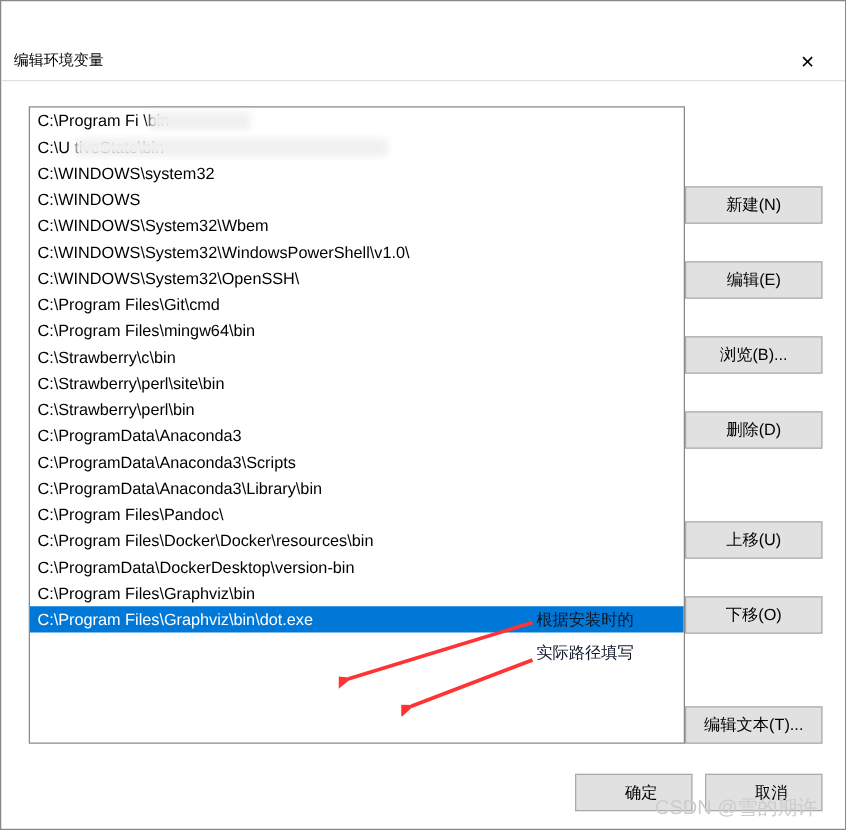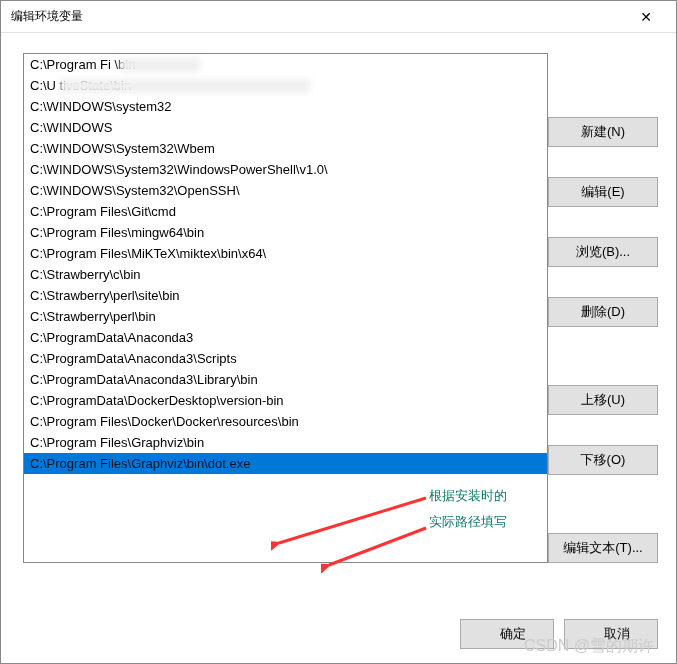--- a/index.html
+++ b/index.html
@@ -1,31 +1,31 @@
 <!DOCTYPE html>
 <html><head>
 <meta charset="utf-8">
 <style>
 * { box-sizing: border-box; margin: 0; padding: 0; font-family: "Microsoft YaHei", "Segoe UI", sans-serif; font-size: 13px; }
 body { background: #fff; width: 677px; height: 664px; border: 1px solid #888; position: relative; }
-.titlebar { height: 32px; display: flex; align-items: center; padding: 0 10px; border-bottom: 1px solid #e0e0e0; }
+.titlebar { height: 32px; display: flex; align-items: center; padding: 0 10px; border-bottom: 1px solid #e0e0e0; margin-top: 32px; }
 .titlebar .title { flex: 1; font-size: 12px; }
 .titlebar .close { width: 40px; text-align: center; cursor: pointer; font-size: 14px; }
 .content { display: flex; padding: 20px 18px 10px 22px; }
 .listbox { flex: 1; border: 1px solid #888; height: 510px; overflow: hidden; background: #fff; }
 .listbox .item { padding: 3px 6px; white-space: nowrap; overflow: hidden; font-size: 13px; cursor: default; position: relative; }
-.listbox .item.selected { background: #0078d7; color: #0f172a; }
+.listbox .item.selected { background: #0078d7; color: #ffffff; }
 .blur { position: absolute; background: #f0f0f0; filter: blur(3px); height: 14px; }
 .buttons { width: 110px; display: flex; flex-direction: column; gap: 8px; justify-content: flex-end; }
 .btn { height: 30px; border: 1px solid #aaa; background: #e1e1e1; cursor: pointer; font-size: 13px; }
 .spacer { height: 42px; }
 .footer { position: absolute; bottom: 14px; right: 18px; display: flex; gap: 10px; }
 .footer .btn { width: 94px; padding-left: 12px; }
 .watermark { position: absolute; bottom: 6px; right: 22px; font-size: 16px; color: #ccc; }
-.annotation { position: absolute; color: #0f766e; font-size: 20px; font-weight: 500; line-height: 26px; pointer-events: none; }
+.annotation { position: absolute; color: #0f172a; font-size: 20px; font-weight: 500; line-height: 26px; pointer-events: none; }
 .arrow { position: absolute; pointer-events: none; }
 </style>
 </head>
 <body>
 
 <div class="titlebar">
   <span class="title">编辑环境变量</span>
   <span class="close">✕</span>
 </div>
 
@@ -33,29 +33,29 @@
   <div class="listbox" id="listbox">
       <div class="item">C:\Program Fi             \bin<div class="blur" style="left: 96px; top: 4px; width: 80px;"></div></div>
       <div class="item">C:\U                                               tiveState\bin<div class="blur" style="left: 36px; top: 4px; width: 250px;"></div></div>
       <div class="item">C:\WINDOWS\system32</div>
       <div class="item">C:\WINDOWS</div>
       <div class="item">C:\WINDOWS\System32\Wbem</div>
       <div class="item">C:\WINDOWS\System32\WindowsPowerShell\v1.0\</div>
       <div class="item">C:\WINDOWS\System32\OpenSSH\</div>
       <div class="item">C:\Program Files\Git\cmd</div>
       <div class="item">C:\Program Files\mingw64\bin</div>
-      <div class="item">C:\Program Files\MiKTeX\miktex\bin\x64\</div>
       <div class="item">C:\Strawberry\c\bin</div>
       <div class="item">C:\Strawberry\perl\site\bin</div>
       <div class="item">C:\Strawberry\perl\bin</div>
       <div class="item">C:\ProgramData\Anaconda3</div>
       <div class="item">C:\ProgramData\Anaconda3\Scripts</div>
       <div class="item">C:\ProgramData\Anaconda3\Library\bin</div>
+      <div class="item">C:\Program Files\Pandoc\</div>
+      <div class="item">C:\Program Files\Docker\Docker\resources\bin</div>
       <div class="item">C:\ProgramData\DockerDesktop\version-bin</div>
-      <div class="item">C:\Program Files\Docker\Docker\resources\bin</div>
       <div class="item">C:\Program Files\Graphviz\bin</div>
       <div class="item selected">C:\Program Files\Graphviz\bin\dot.exe</div>
     </div>
   <div class="buttons">
     <button class="btn">新建(N)</button>
     <div style="height:14px"></div>
     <button class="btn">编辑(E)</button>
     <div style="height:14px"></div>
     <button class="btn">浏览(B)...</button>
     <div style="height:14px"></div>

